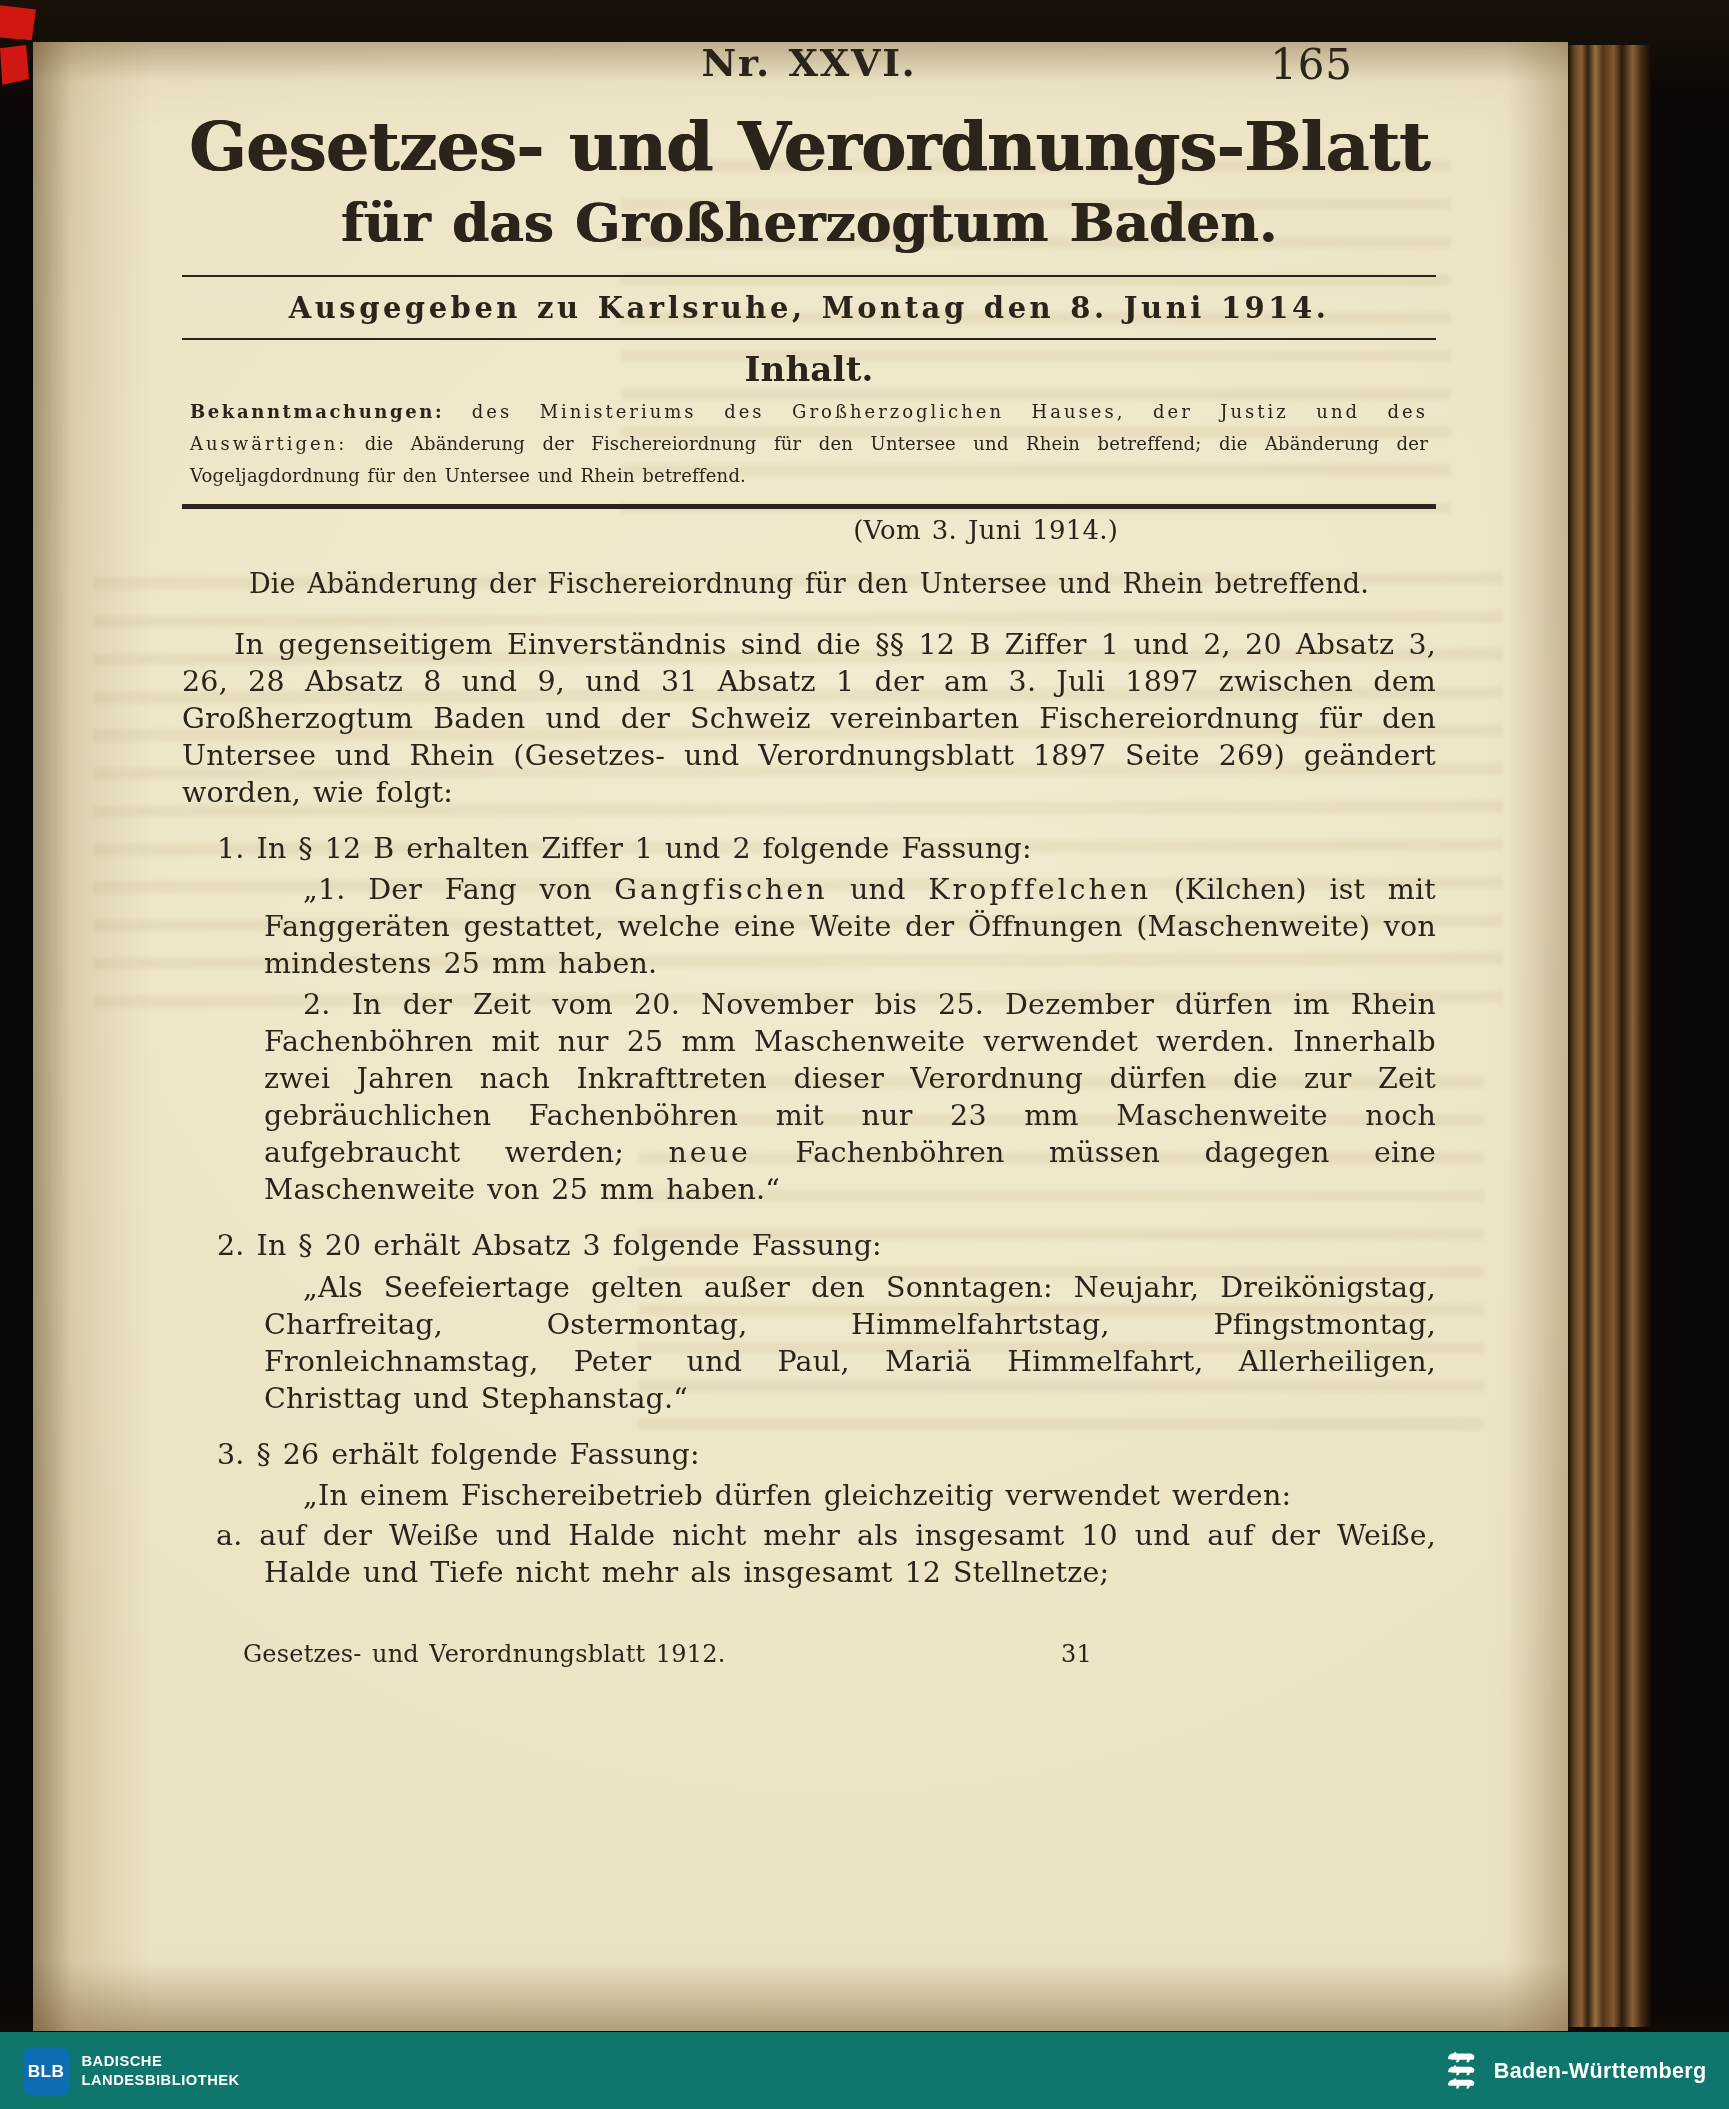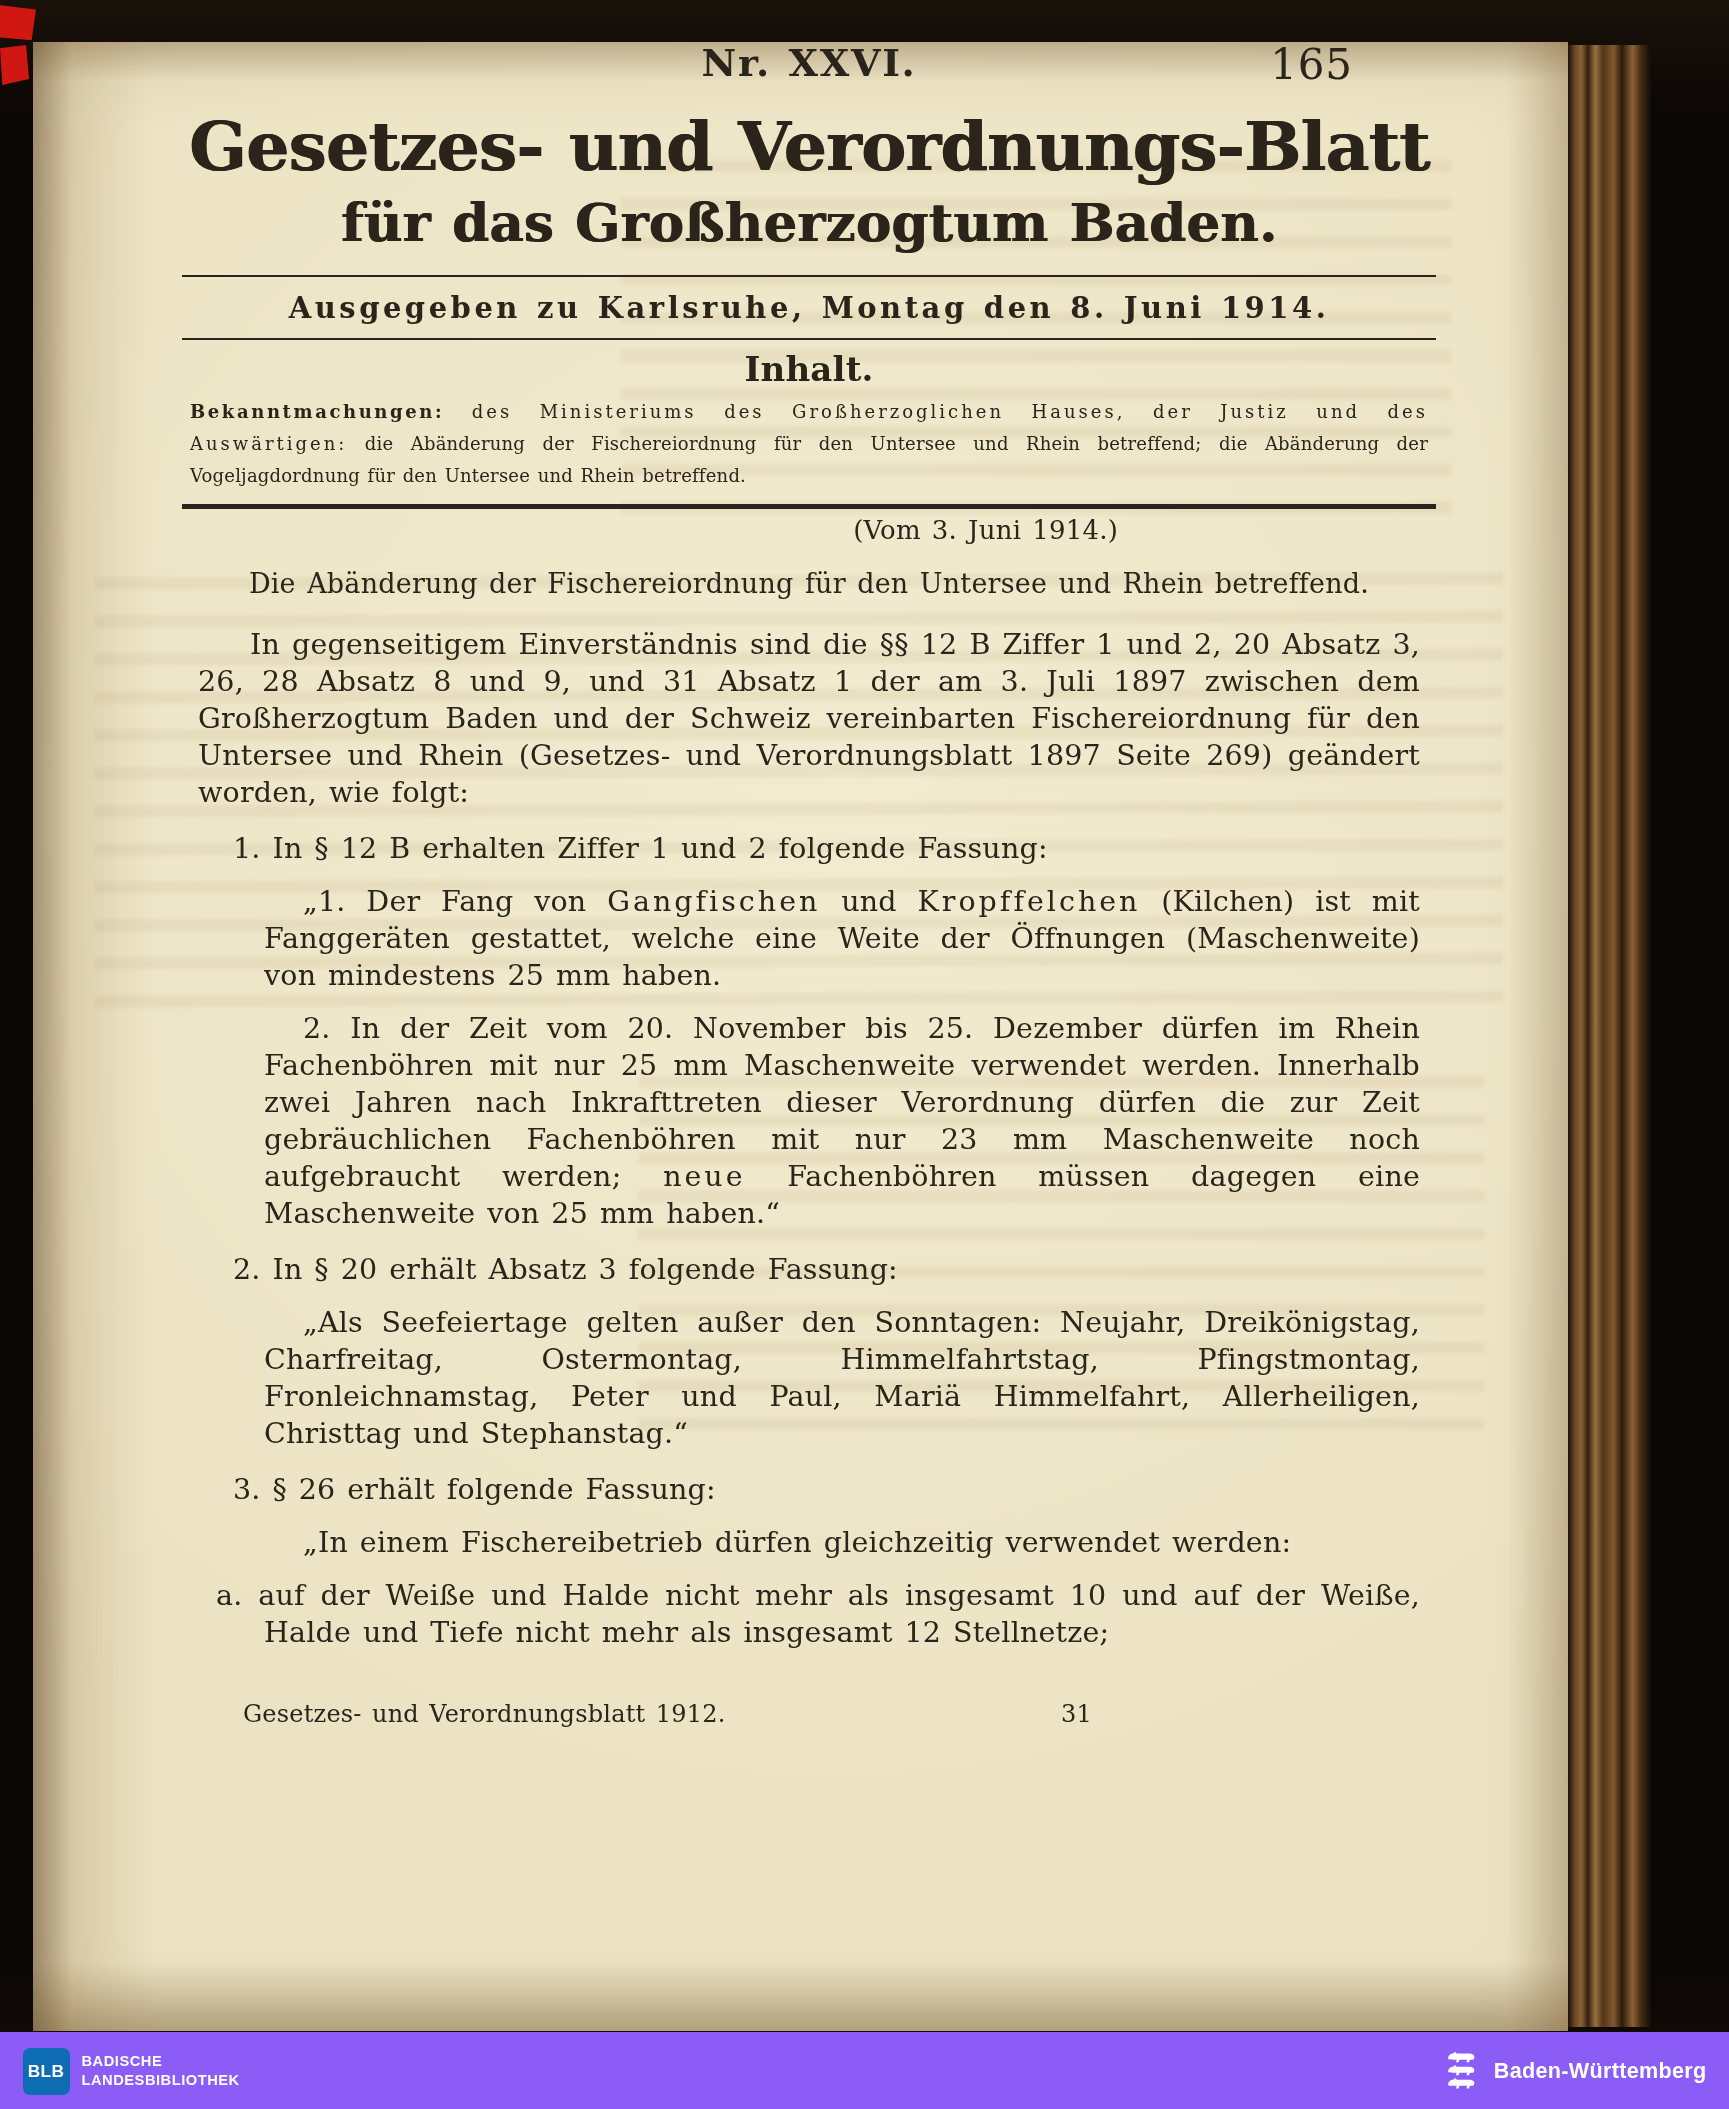--- a/index.html
+++ b/index.html
@@ -63,32 +63,32 @@
   .pub-line { margin:13px 0 11.2px; text-align:center; font-size:29px; letter-spacing:3.5px; font-weight:600; }
   .rule-b { height:1.7px; }
   .inhalt-head { margin:10.4px 0 5.2px; text-align:center; font-size:34px; font-weight:bold; }
   .contents-par { margin:8px; font-size:18px; line-height:32px; text-align:justify; word-spacing:1.7px; }
   .b-spaced { font-weight:bold; letter-spacing:2.6px; }
   .spaced { letter-spacing:3px; }
   .rule-c { margin-top:12px; height:5.2px; }
   .ann-head { margin:47px 0 0; text-align:center; font-size:43px; line-height:52px; font-weight:bold; text-shadow:0.5px 0 0 currentColor; }
   .date-line { margin-top:3.5px; text-align:right; padding-right:318px; font-size:26px; }
   .subject { margin-top:15.6px; text-align:center; font-size:27px; }
-  p { margin:16px; }
+  p { margin:0; }
   .par-intro { margin-top:24px; text-align:justify; text-indent:52px; }
   .item-head { margin-top:19px; padding-left:35px; }
   .quote { margin-top:4.3px; margin-left:82px; text-align:justify; text-indent:39px; }
   .sub-a { margin-top:2.6px; margin-left:82px; text-indent:-48px; text-align:justify; }
   .page-footer { display:flex; align-items:baseline; margin-top:45px; font-size:24px; }
   .footer-left { margin-left:61px; }
   .footer-sheet { margin-left:auto; margin-right:344px; }
 
   
   .viewer-bar {
-    position:absolute; left:0; bottom:0; width:100%; height:78px; background:#8b5cf6;
+    position:absolute; left:0; bottom:0; width:100%; height:78px; background:#0f766e;
     display:flex; align-items:center; justify-content:space-between; padding:0 22.5px;
     font-family:"Liberation Sans","DejaVu Sans",sans-serif; color:#ffffff;
   }
   .bar-left { display:flex; align-items:center; gap:12px; }
   .blb-badge {
     width:47px; height:47px; border-radius:7px; background:#0e6db2;
     display:flex; align-items:center; justify-content:center;
     font-weight:bold; font-size:17.3px; letter-spacing:0.4px;
   }
   .library-name { font-weight:bold; font-size:14.7px; line-height:1.3; letter-spacing:0.5px; }

